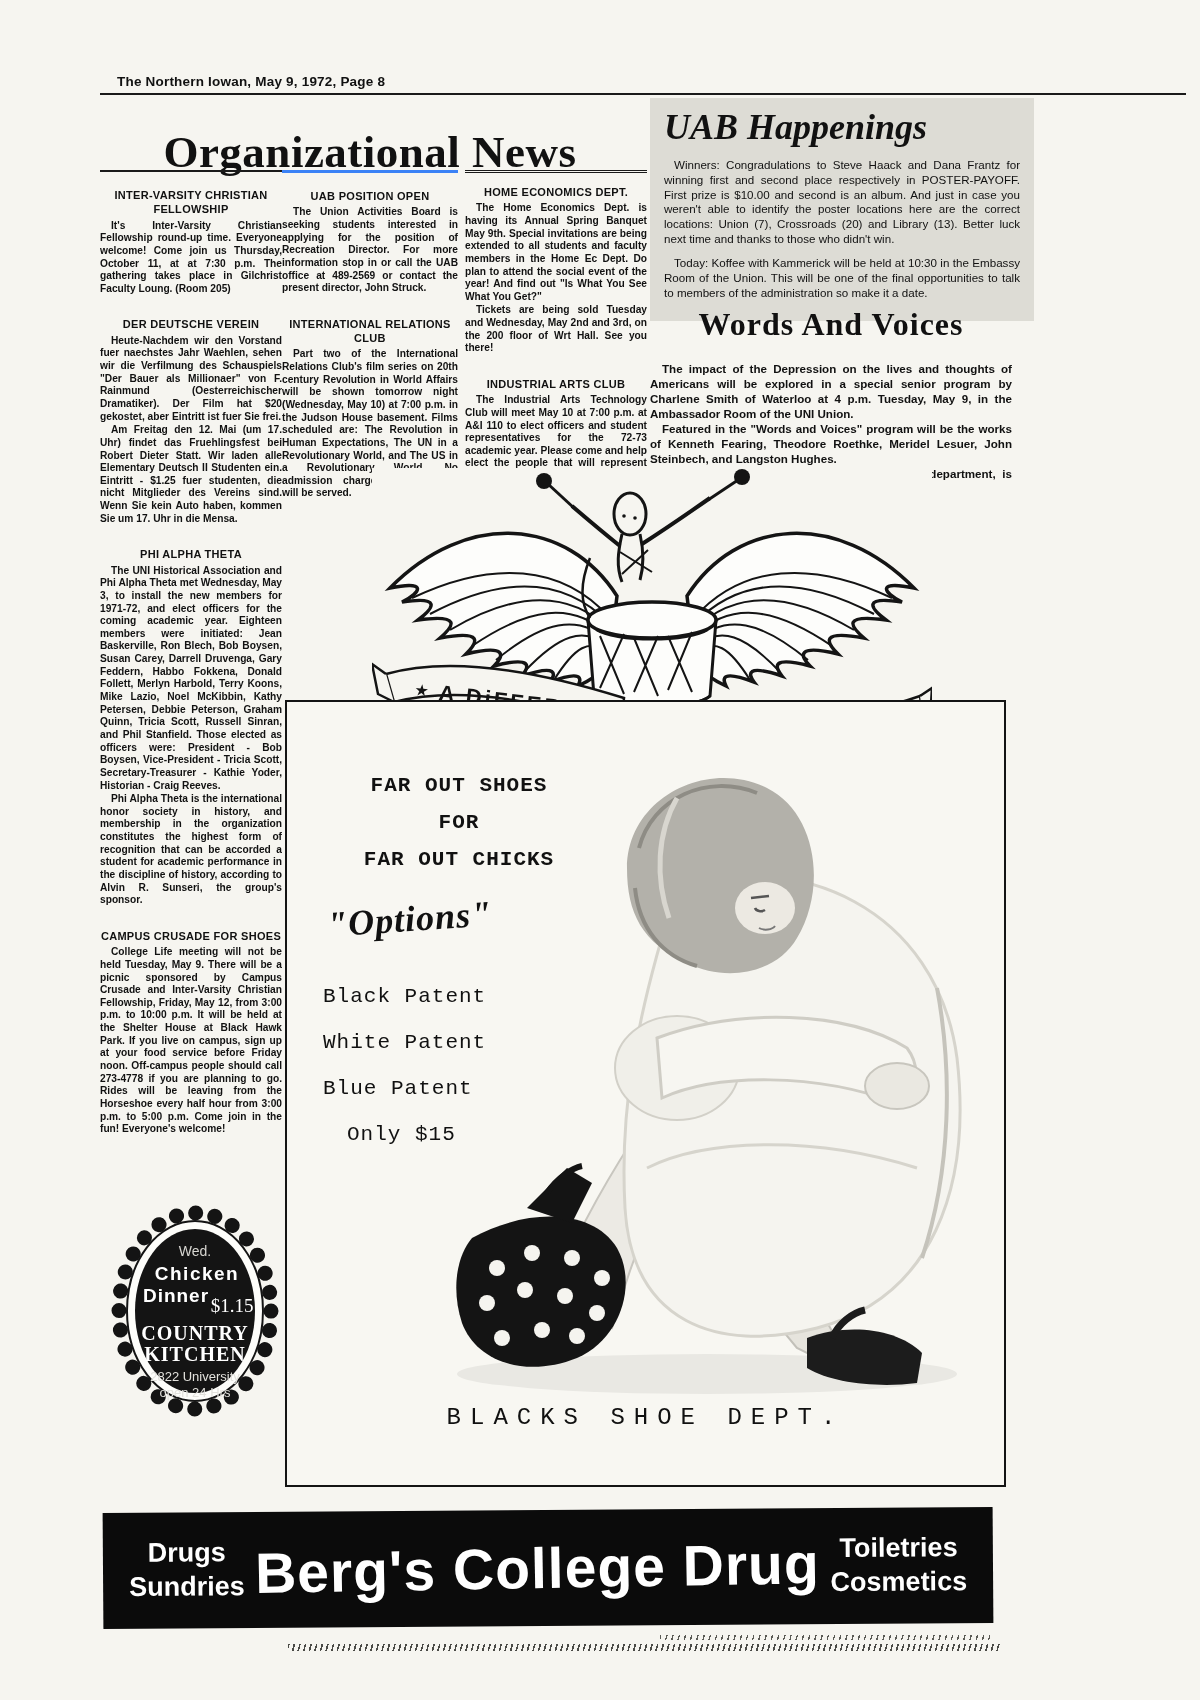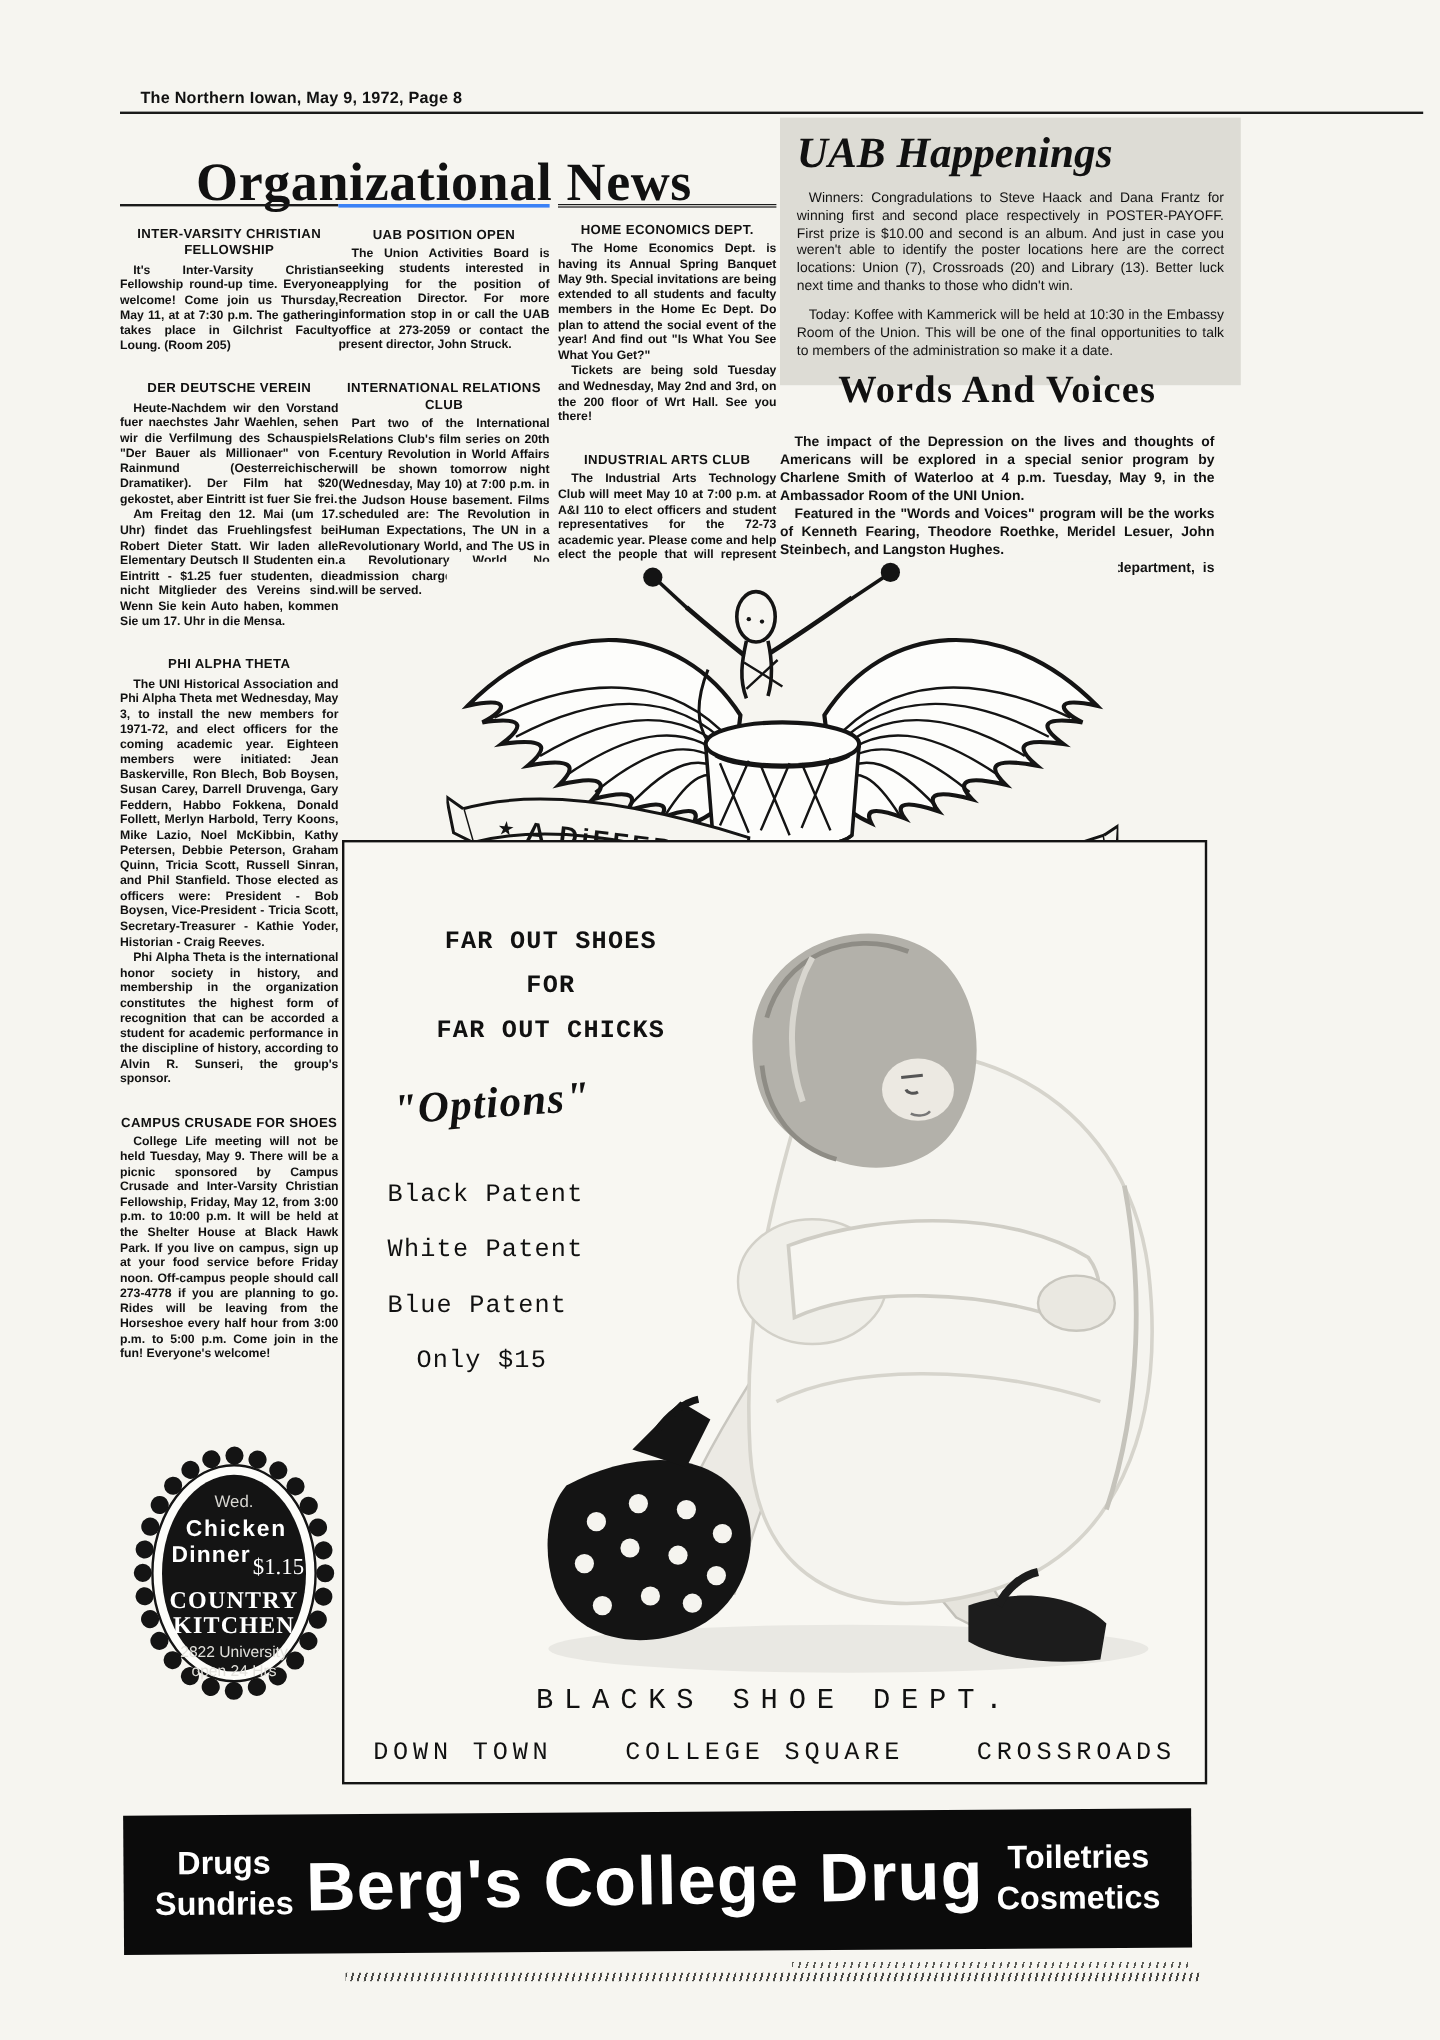--- a/index.html
+++ b/index.html
@@ -62,42 +62,42 @@
 
 <div class="page">
 
   <div class="masthead">The Northern Iowan, May 9, 1972, Page 8</div>
   <div class="mast-rule"></div>
   <h1 class="org-title">Organizational News</h1>
 
   <div class="col col1">
     <div class="article">
       <h3>INTER-VARSITY CHRISTIAN FELLOWSHIP</h3>
-      <p>It's Inter-Varsity Christian Fellowship round-up time. Everyone welcome! Come join us Thursday, May 11, at at 7:30 p.m. The gathering takes place in Gilchrist Faculty Loung. (Room 205)</p>
+      <p>It's Inter-Varsity Christian Fellowship round-up time. Everyone welcome! Come join us Thursday, October 11, at at 7:30 p.m. The gathering takes place in Gilchrist Faculty Loung. (Room 205)</p>
     </div>
     <div class="article">
       <h3>DER DEUTSCHE VEREIN</h3>
       <p>Heute-Nachdem wir den Vorstand fuer naechstes Jahr Waehlen, sehen wir die Verfilmung des Schauspiels "Der Bauer als Millionaer" von F. Rainmund (Oesterreichischer Dramatiker). Der Film hat $20 gekostet, aber Eintritt ist fuer Sie frei.</p>
       <p>Am Freitag den 12. Mai (um 17. Uhr) findet das Fruehlingsfest bei Robert Dieter Statt. Wir laden alle Elementary Deutsch II Studenten ein. Eintritt - $1.25 fuer studenten, die nicht Mitglieder des Vereins sind. Wenn Sie kein Auto haben, kommen Sie um 17. Uhr in die Mensa.</p>
     </div>
     <div class="article">
       <h3>PHI ALPHA THETA</h3>
       <p>The UNI Historical Association and Phi Alpha Theta met Wednesday, May 3, to install the new members for 1971-72, and elect officers for the coming academic year. Eighteen members were initiated: Jean Baskerville, Ron Blech, Bob Boysen, Susan Carey, Darrell Druvenga, Gary Feddern, Habbo Fokkena, Donald Follett, Merlyn Harbold, Terry Koons, Mike Lazio, Noel McKibbin, Kathy Petersen, Debbie Peterson, Graham Quinn, Tricia Scott, Russell Sinran, and Phil Stanfield. Those elected as officers were: President - Bob Boysen, Vice-President - Tricia Scott, Secretary-Treasurer - Kathie Yoder, Historian - Craig Reeves.</p>
       <p>Phi Alpha Theta is the international honor society in history, and membership in the organization constitutes the highest form of recognition that can be accorded a student for academic performance in the discipline of history, according to Alvin R. Sunseri, the group's sponsor.</p>
     </div>
     <div class="article">
       <h3>CAMPUS CRUSADE FOR SHOES</h3>
       <p>College Life meeting will not be held Tuesday, May 9. There will be a picnic sponsored by Campus Crusade and Inter-Varsity Christian Fellowship, Friday, May 12, from 3:00 p.m. to 10:00 p.m. It will be held at the Shelter House at Black Hawk Park. If you live on campus, sign up at your food service before Friday noon. Off-campus people should call 273-4778 if you are planning to go. Rides will be leaving from the Horseshoe every half hour from 3:00 p.m. to 5:00 p.m. Come join in the fun! Everyone's welcome!</p>
     </div>
   </div>
 
   <div class="col col2">
     <div class="article">
       <h3>UAB POSITION OPEN</h3>
-      <p>The Union Activities Board is seeking students interested in applying for the position of Recreation Director. For more information stop in or call the UAB office at 273-2059 or contact the present director, John Struck.</p>
+      <p>The Union Activities Board is seeking students interested in applying for the position of Recreation Director. For more information stop in or call the UAB office at 489-2569 or contact the present director, John Struck.</p>
     </div>
     <div class="article">
       <h3>INTERNATIONAL RELATIONS CLUB</h3>
       <p>Part two of the International Relations Club's film series on 20th century Revolution in World Affairs will be shown tomorrow night (Wednesday, May 10) at 7:00 p.m. in the Judson House basement. Films scheduled are: The Revolution in Human Expectations, The UN in a Revolutionary World, and The US in a Revolutionary World. No admission charge. Refreshments will be served.</p>
     </div>
   </div>
 
   <div class="col col3">
     <div class="article">
       <h3>HOME ECONOMICS DEPT.</h3>
@@ -237,25 +237,20 @@
     <div class="brand">"Options"</div>
 
     <div class="patents">
       <div>Black Patent</div>
       <div>White Patent</div>
       <div>Blue Patent</div>
       <div class="price">Only $15</div>
     </div>
 
     <div class="store">BLACKS SHOE DEPT.</div>
-    <div class="locations">
-      <span>DOWN TOWN</span>
-      <span>COLLEGE SQUARE</span>
-      <span>CROSSROADS</span>
-    </div>
   </div>
 
   <svg class="ck" viewBox="0 0 182 222" xmlns="http://www.w3.org/2000/svg">
     <ellipse cx="91" cy="111" rx="76" ry="98" fill="none" stroke="#141414" stroke-width="15" stroke-linecap="round" stroke-dasharray="0.1 19.5"></ellipse>
     <ellipse cx="91" cy="111" rx="68" ry="90" fill="#fdfdfa" stroke="#141414" stroke-width="2"></ellipse>
     <ellipse cx="91" cy="111" rx="60" ry="82" fill="#141414"></ellipse>
     <text x="91" y="56" text-anchor="middle" fill="#d8d7d2" font-size="14" font-family="Liberation Sans, sans-serif">Wed.</text>
     <text x="93" y="80" text-anchor="middle" fill="#ffffff" font-size="19" font-weight="bold" letter-spacing="1.5" font-family="Liberation Sans, sans-serif">Chicken</text>
     <text x="72" y="102" text-anchor="middle" fill="#ffffff" font-size="19" font-weight="bold" letter-spacing="1" font-family="Liberation Sans, sans-serif">Dinner</text>
     <text x="128" y="112" text-anchor="middle" fill="#ffffff" font-size="19" font-family="Liberation Serif, serif">$1.15</text>

